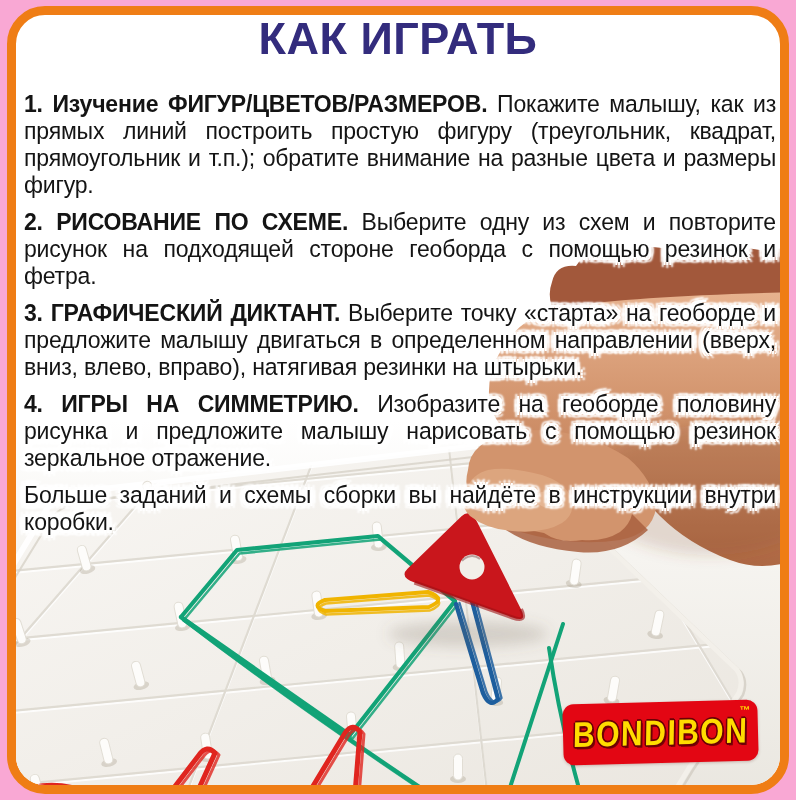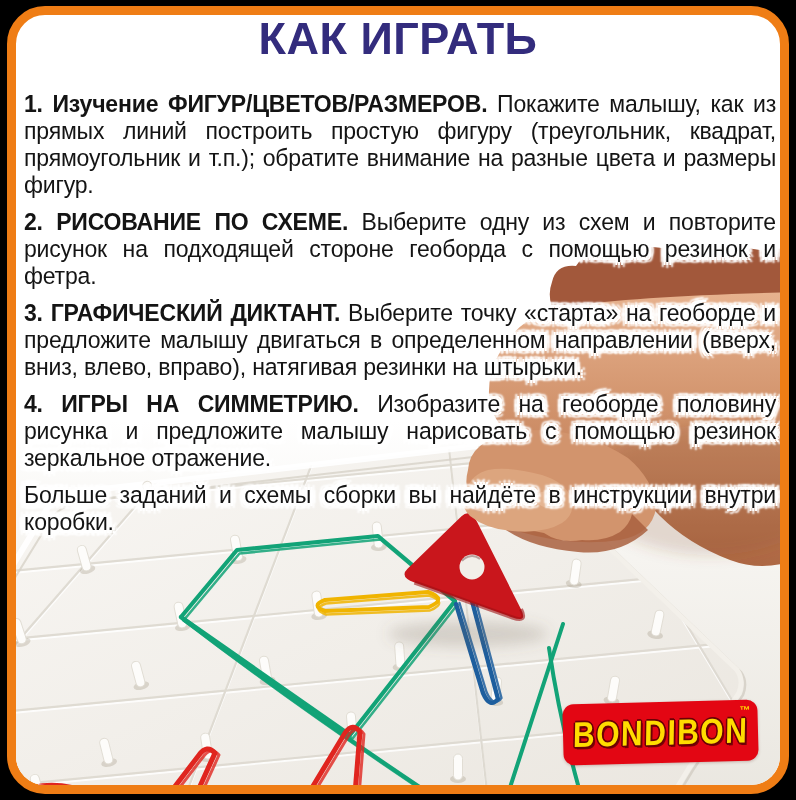--- a/index.html
+++ b/index.html
@@ -1,16 +1,16 @@
 <!DOCTYPE html>
 <html><head>
 <meta charset="utf-8">
 <style>
   html,body{margin:0;padding:0;background:#ffffff;}
-  .stage{position:relative;width:796px;height:800px;background:#000000;overflow:hidden;
+  .stage{position:relative;width:796px;height:800px;background:#f9a8d4;overflow:hidden;
          font-family:"Liberation Sans", sans-serif;}
   .card{position:absolute;left:7px;right:7px;top:6px;bottom:6px;
         border:9px solid #ef7d15;border-radius:38px;background:#ffffff;overflow:hidden;}
   .photo-svg{position:absolute;left:-16px;top:-15px;width:796px;height:800px;}
   .title{position:absolute;top:-2px;left:0;right:0;text-align:center;
          font-size:45px;font-weight:700;color:#332c7d;letter-spacing:0.5px;}
   .text-block{position:absolute;left:8px;top:75px;width:800px;
               transform:scaleX(0.94);transform-origin:0 0;
               font-size:24.5px;line-height:27px;color:#141414;
               text-align:justify;letter-spacing:-0.2px;}

